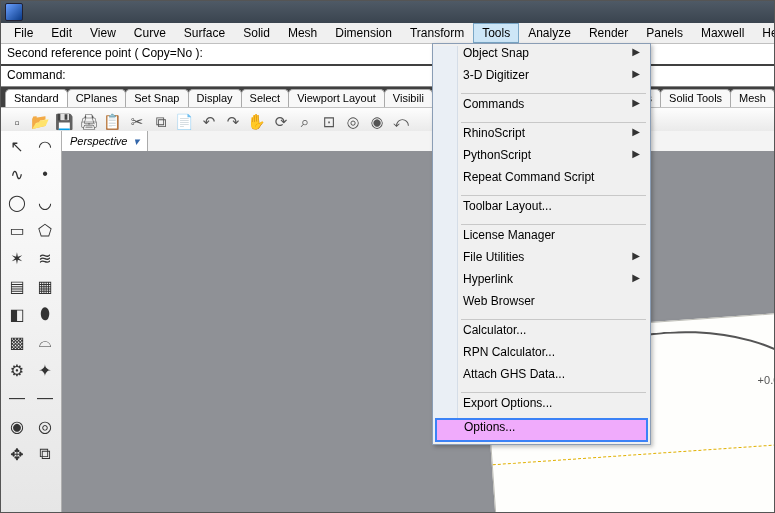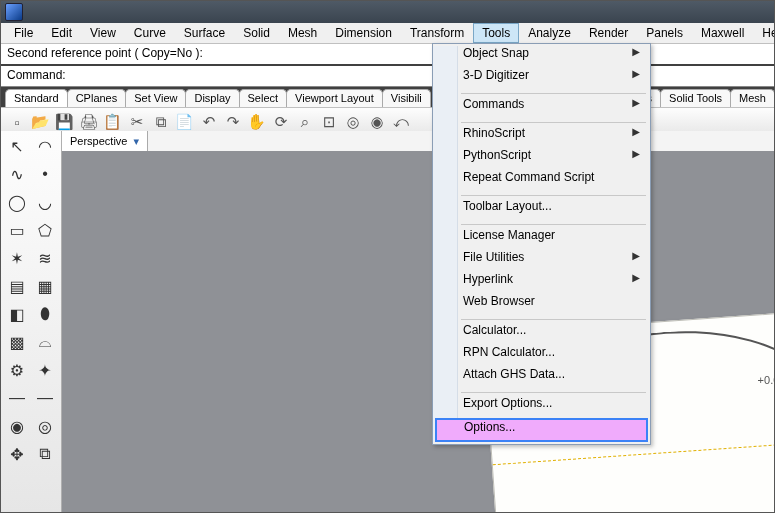--- a/index.html
+++ b/index.html
@@ -26,21 +26,21 @@
   .tbicon{width:20px;height:20px;display:flex;align-items:center;justify-content:center;font-size:15px;color:#555;cursor:default;}
   
   .rightspheres{position:absolute;right:4px;top:131px;display:flex;gap:2px;}
   .sphere{width:20px;height:20px;border-radius:50%;box-shadow:inset -3px -3px 5px rgba(0,0,0,.4),inset 2px 2px 4px rgba(255,255,255,.7);}
   
   .body{position:absolute;left:0;right:0;top:130px;bottom:0;display:flex;}
   .lefttools{width:60px;background:linear-gradient(#fdfdfd,#e6e6e6);border-right:1px solid #b0b0b0;display:flex;flex-direction:column;padding-top:4px;gap:0px;}
   .ltrow{display:flex;gap:6px;justify-content:center;margin-bottom:6px;}
   .lticon{width:22px;height:22px;display:flex;align-items:center;justify-content:center;font-size:16px;color:#333;cursor:default;}
   .viewport{flex:1;position:relative;background:#8f9196;}
-  .vptabbar{position:absolute;left:0;top:0;right:0;height:20px;background:#f4f4f4;border-bottom:1px solid #aaa;display:flex;align-items:flex-end;}
+  .vptabbar{position:absolute;left:0;top:0;right:0;height:20px;background:#f4f4f4;border-bottom:1px solid #aaa;display:flex;align-items:flex-end;font-style:italic;}
   .vptab{padding:1px 8px;border-right:1px solid #aaa;background:#fff;font-size:11px;height:18px;line-height:18px;}
   .vptab .flyout{color:#36a;margin-left:3px;}
   .vpcanvas{position:absolute;left:0;top:20px;right:0;bottom:0;background:#8f9196;overflow:hidden;}
   
   .paper{position:absolute;right:-100px;bottom:-90px;width:380px;height:280px;background:#fefefc;border:1px solid #bdbdb6;transform:rotate(-4deg);box-shadow:3px 3px 6px rgba(0,0,0,.08);}
   .paper .curve{position:absolute;left:30px;top:10px;width:300px;height:200px;border:2px solid #555;border-radius:50%/40%;border-left-color:transparent;border-bottom-color:transparent;}
   .paper .dash{position:absolute;left:0;top:130px;right:0;border-top:1px dashed #e0b000;}
   .paper .lbl{position:absolute;right:70px;top:60px;font-size:11px;color:#555;transform:rotate(4deg);}
   
   .dropdown{position:absolute;left:431px;top:42px;width:213px;background:#f0f0f0;border:1px solid #8a9db5;box-shadow:2px 2px 4px rgba(0,0,0,.25);padding:2px;}
@@ -78,21 +78,21 @@
       <div class="mitem">Help</div>
     </div>
 
   <div class="cmdhist">Second reference point ( Copy=No ):</div>
 
   <div class="cmdline"><b>Command:</b></div>
 
   <div class="tabsrow" id="tabsrow">
       <div class="tab active">Standard</div>
       <div class="tab">CPlanes</div>
-      <div class="tab">Set View</div>
+      <div class="tab">Set Snap</div>
       <div class="tab">Display</div>
       <div class="tab">Select</div>
       <div class="tab">Viewport Layout</div>
       <div class="tab">Visibili</div>
       <div class="tabgap"></div>
       <div class="tab">ls</div>
       <div class="tab">Solid Tools</div>
       <div class="tab">Mesh</div>
     </div>
 

